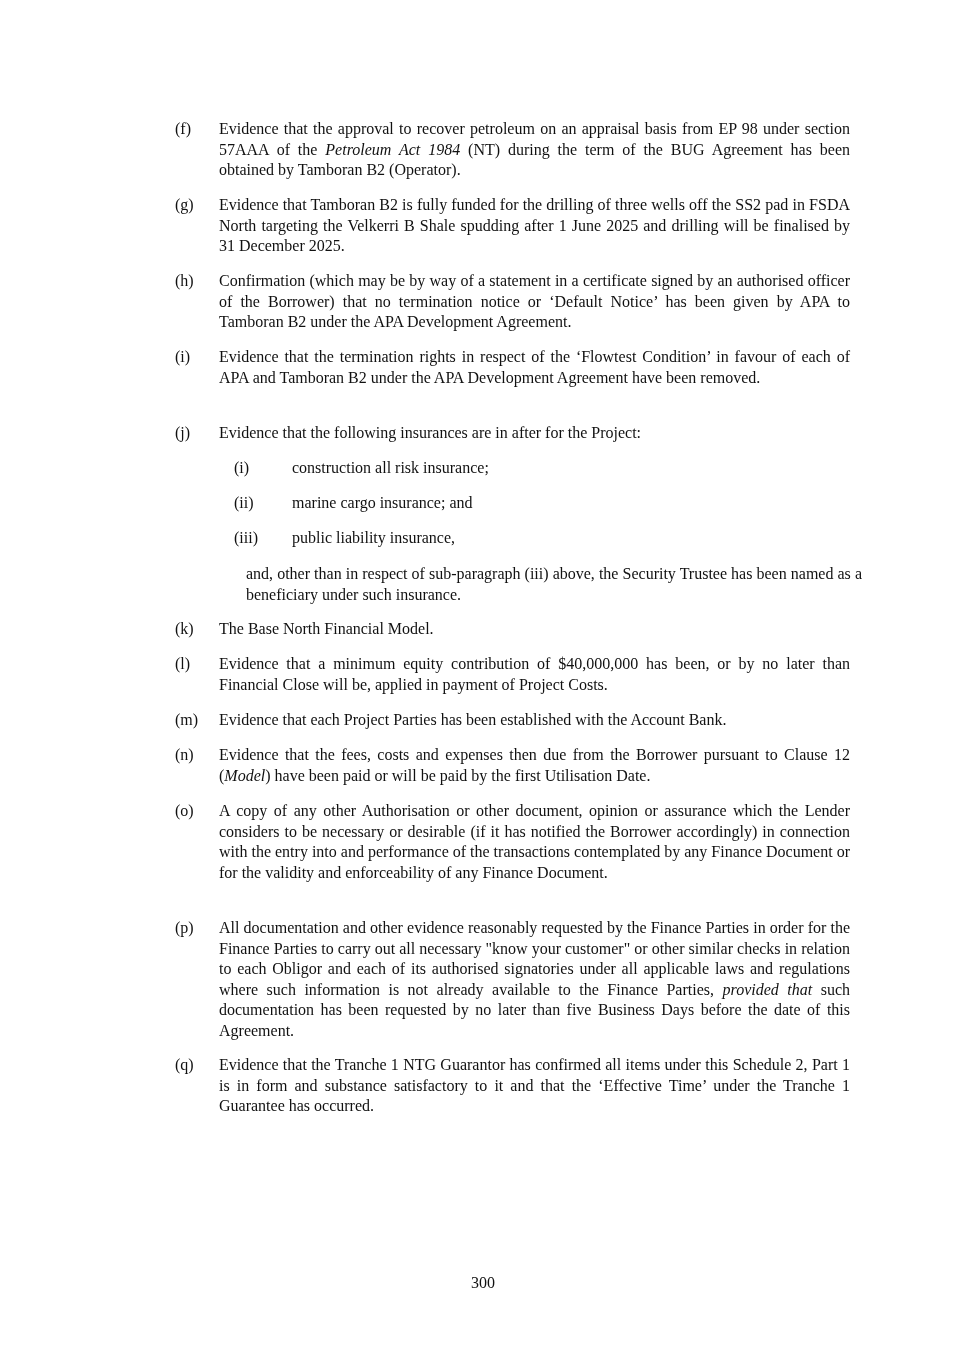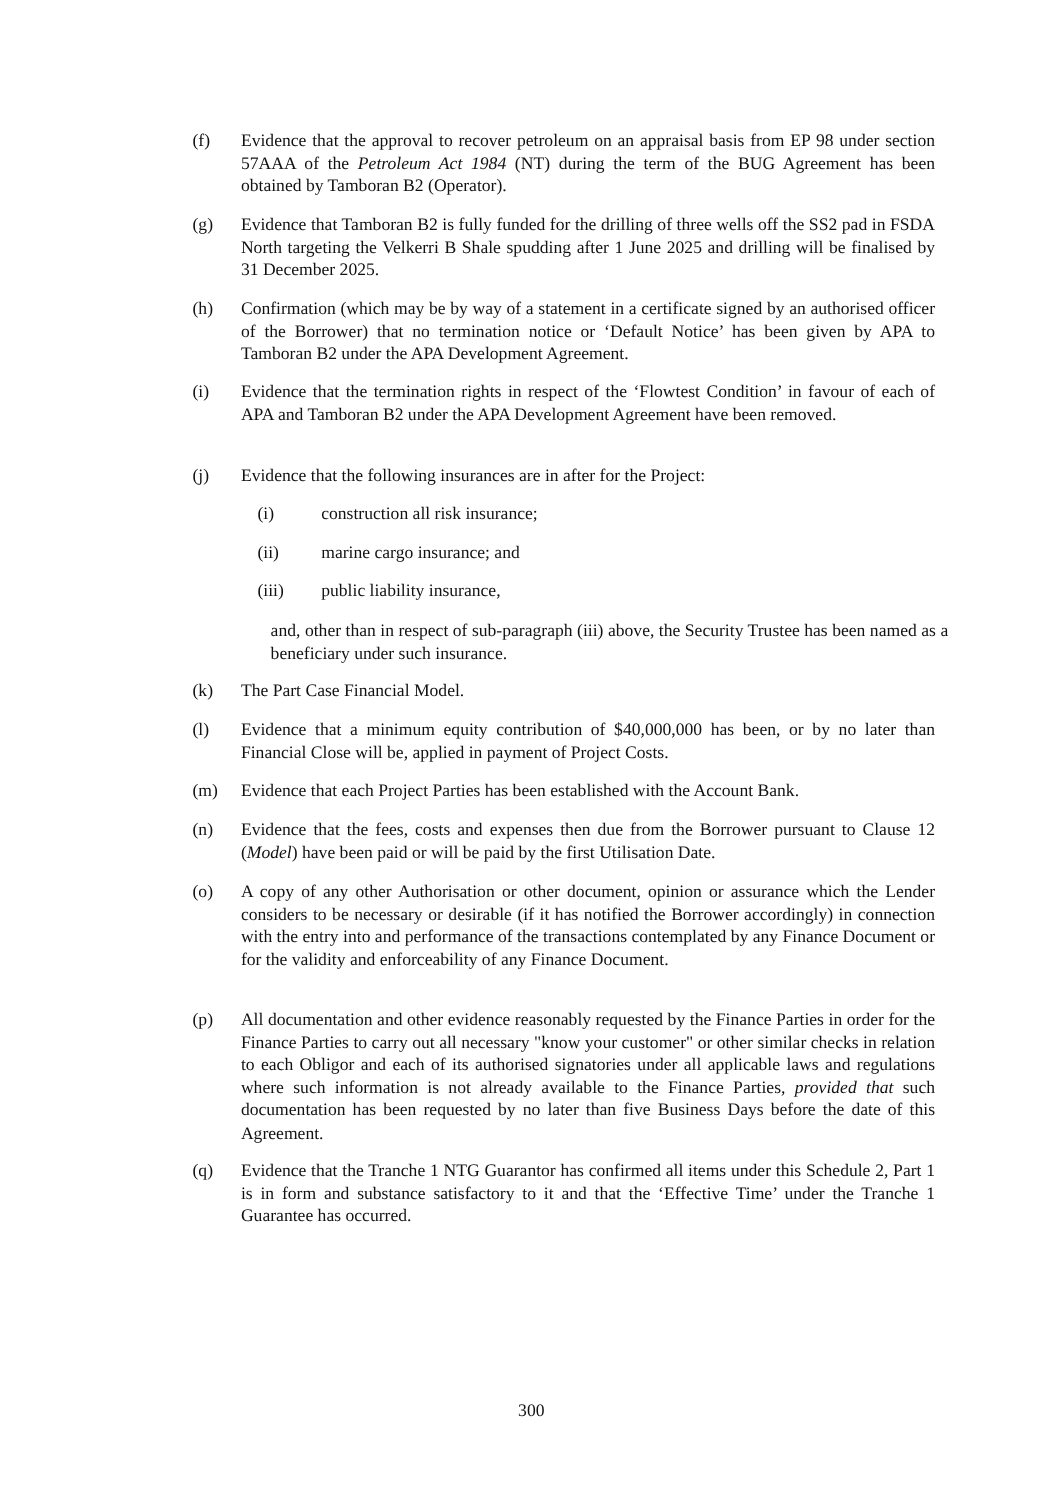--- a/index.html
+++ b/index.html
@@ -58,21 +58,21 @@
     <div class="subtext">public liability insurance,</div>
   </div>
   <div class="sub" style="top:493px">
     <span class="sublabel">(ii)</span>
     <div class="subtext">marine cargo insurance; and</div>
   </div>
   <div class="cont" style="top:564px">and, other than in respect of sub-paragraph (iii) above, the Security Trustee has been named as a beneficiary under such insurance.</div>
 
   <div class="item" style="top:619px">
     <span class="label">(k)</span>
-    <div class="body">The Part Case Financial Model.</div>
+    <div class="body">The Base North Financial Model.</div>
   </div>
 
   <div class="item" style="top:654px">
     <span class="label">(l)</span>
     <div class="body">Evidence that a minimum equity contribution of $40,000,000 has been, or by no later than Financial Close will be, applied in payment of Project Costs.</div>
   </div>
 
   <div class="item" style="top:710px">
     <span class="label">(m)</span>
     <div class="body">Evidence that each Project Parties has been established with the Account Bank.</div>

